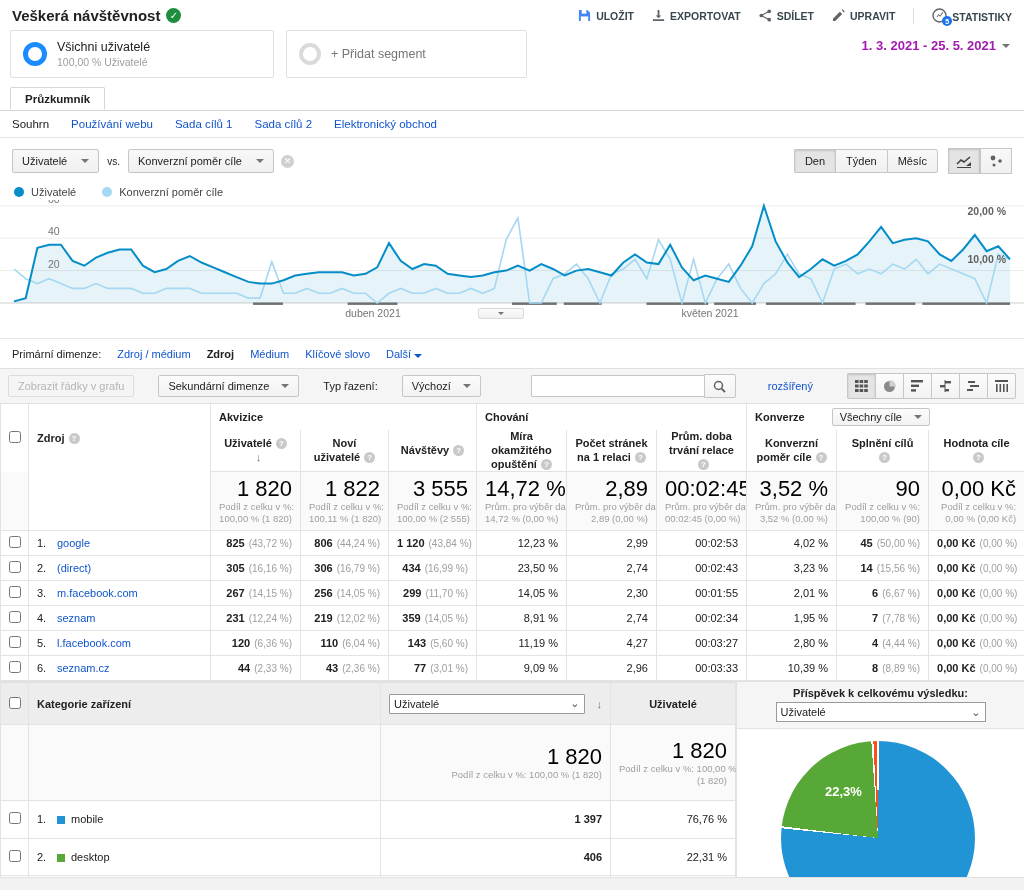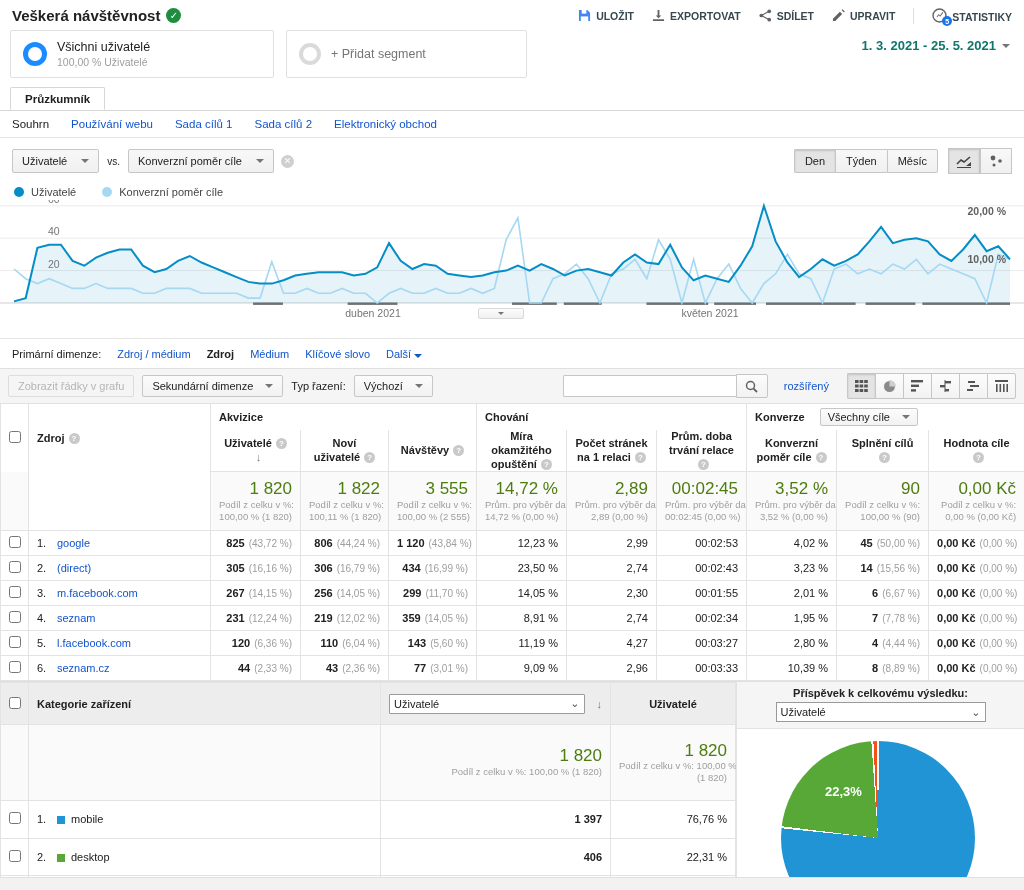--- a/index.html
+++ b/index.html
@@ -20,21 +20,21 @@
   
   .segrow{display:flex;align-items:flex-start;padding:2px 12px 8px 10px;position:relative;}
   .segbox{border:1px solid #e0e0e0;border-radius:2px;background:#fff;display:flex;align-items:center;
           gap:10px;padding:7px 12px;width:238px;height:32px;}
   .segbox+.segbox{margin-left:12px;width:215px;}
   .ring{width:24px;height:24px;border-radius:50%;border:5px solid #1a8cff;box-sizing:border-box;}
   .ring.gray{border:4px solid #dadada;width:22px;height:22px;}
   .segname{font-size:12.5px;color:#212121;}
   .segsub{font-size:10.5px;color:#9e9e9e;margin-top:2px;}
   .addseg{font-size:12.5px;color:#757575;}
-  .daterange{position:absolute;right:14px;top:10px;font-size:13px;font-weight:bold;color:#0f766e;
+  .daterange{position:absolute;right:14px;top:10px;font-size:13px;font-weight:bold;color:#a21caf;
              display:flex;align-items:center;gap:6px;cursor:pointer;}
   .caret{width:0;height:0;border-left:4px solid transparent;border-right:4px solid transparent;
          border-top:4px solid #757575;display:inline-block;}
   
   .tabrow{border-bottom:1px solid #d6d6d6;padding:0 0 0 10px;height:24px;}
   .tab{display:inline-block;border:1px solid #d6d6d6;border-bottom:1px solid #fff;background:#fff;
        padding:5px 14px 4px;font-weight:bold;font-size:11.5px;position:relative;top:1px;border-radius:2px 2px 0 0;}
   .subtabs{display:flex;gap:22px;padding:7px 0 7px 12px;border-bottom:1px solid #e6e6e6;font-size:11.5px;}
   .stab{color:#15c;cursor:pointer;}
   .stab.on{color:#212121;cursor:default;}
@@ -64,21 +64,21 @@
              justify-content:center;cursor:pointer;}
   .collapser .caret{border-left-width:3px;border-right-width:3px;border-top-width:3px;}
   .chartdiv{border-bottom:1px solid #e6e6e6;padding-bottom:14px;}
   
   .dimrow{display:flex;gap:16px;align-items:center;padding:9px 12px 8px;font-size:11px;}
   .dimlbl{color:#212121;}
   .dlink{color:#15c;cursor:pointer;}
   .dlink.on{color:#212121;font-weight:bold;cursor:default;}
   
   .toolbar{background:#f5f5f5;border-top:1px solid #e0e0e0;border-bottom:1px solid #e0e0e0;
-           display:flex;align-items:center;padding:4px 8px;gap:8px;}
+           display:flex;align-items:center;padding:4px 8px;gap:24px;}
   .tbtn{border:1px solid #c6c6c6;border-radius:2px;background:linear-gradient(#fcfcfc,#f2f2f2);
         padding:4px 9px;font-size:11px;color:#212121;display:inline-flex;gap:12px;align-items:center;cursor:pointer;}
   .tbtn.dis{color:#b5b5b5;background:#f5f5f5;border-color:#ddd;cursor:default;}
   .tlbl{color:#212121;}
   .tspacer{flex:1;}
   .search{display:flex;align-items:center;}
   .sinput{width:160px;height:20px;border:1px solid #c6c6c6;border-right:none;border-radius:2px 0 0 2px;
           padding:0 6px;font-size:11px;outline:none;}
   .sbtn{width:30px;height:22px;border:1px solid #c6c6c6;background:linear-gradient(#fcfcfc,#f2f2f2);
         border-radius:0 2px 2px 0;display:flex;align-items:center;justify-content:center;cursor:pointer;}
@@ -94,23 +94,23 @@
   .mtable{width:1024px;}
   .mtable td,.mtable th{border:1px solid #e3e3e3;border-top:none;font-size:11px;padding:0 8px;
         vertical-align:middle;overflow:hidden;white-space:nowrap;}
   .mtable .grow th{border-bottom:none;height:26px;text-align:left;font-weight:bold;background:#fff;}
   .mtable .hrow th{height:36px;font-weight:bold;text-align:center;background:#fff;line-height:1.25;white-space:normal;}
   .cbcell{background:#f5f5f5;}
   .srchead{background:#f5f5f5;text-align:left !important;font-weight:bold;}
   .qm{display:inline-flex;width:11px;height:11px;border-radius:50%;background:#c9c9c9;color:#fff;
       font-size:8px;align-items:center;justify-content:center;vertical-align:1px;margin-left:4px;font-weight:bold;}
   .sortarr{color:#757575;font-size:11px;margin-left:6px;}
-  .goalsel{font-weight:normal;margin-left:12px;}
+  .goalsel{font-weight:normal;margin-left:24px;}
   .trow td{height:58px;text-align:right;background:#fafafa;border-bottom:1px solid #e3e3e3;}
-  .tbig{font-size:17px;color:#4d7c0f;display:block;line-height:1.1;}
+  .tbig{font-size:22px;color:#000000;display:block;line-height:1.1;}
   .tsub{font-size:9.5px;color:#9e9e9e;display:block;line-height:1.25;}
   .drow td{height:24px;text-align:right;background:#fff;}
   .drow .src{text-align:left;}
   .idx{color:#212121;display:inline-block;width:20px;}
   .lnk{color:#15c;cursor:pointer;text-decoration:none;}
   .bld{font-weight:bold;color:#212121;}
   .pct{color:#9e9e9e;font-size:10px;font-style:normal;margin-left:4px;}
   .c-users{background:#fbfbfb;}
   input[type=checkbox]{width:12px;height:12px;margin:0;}
   

